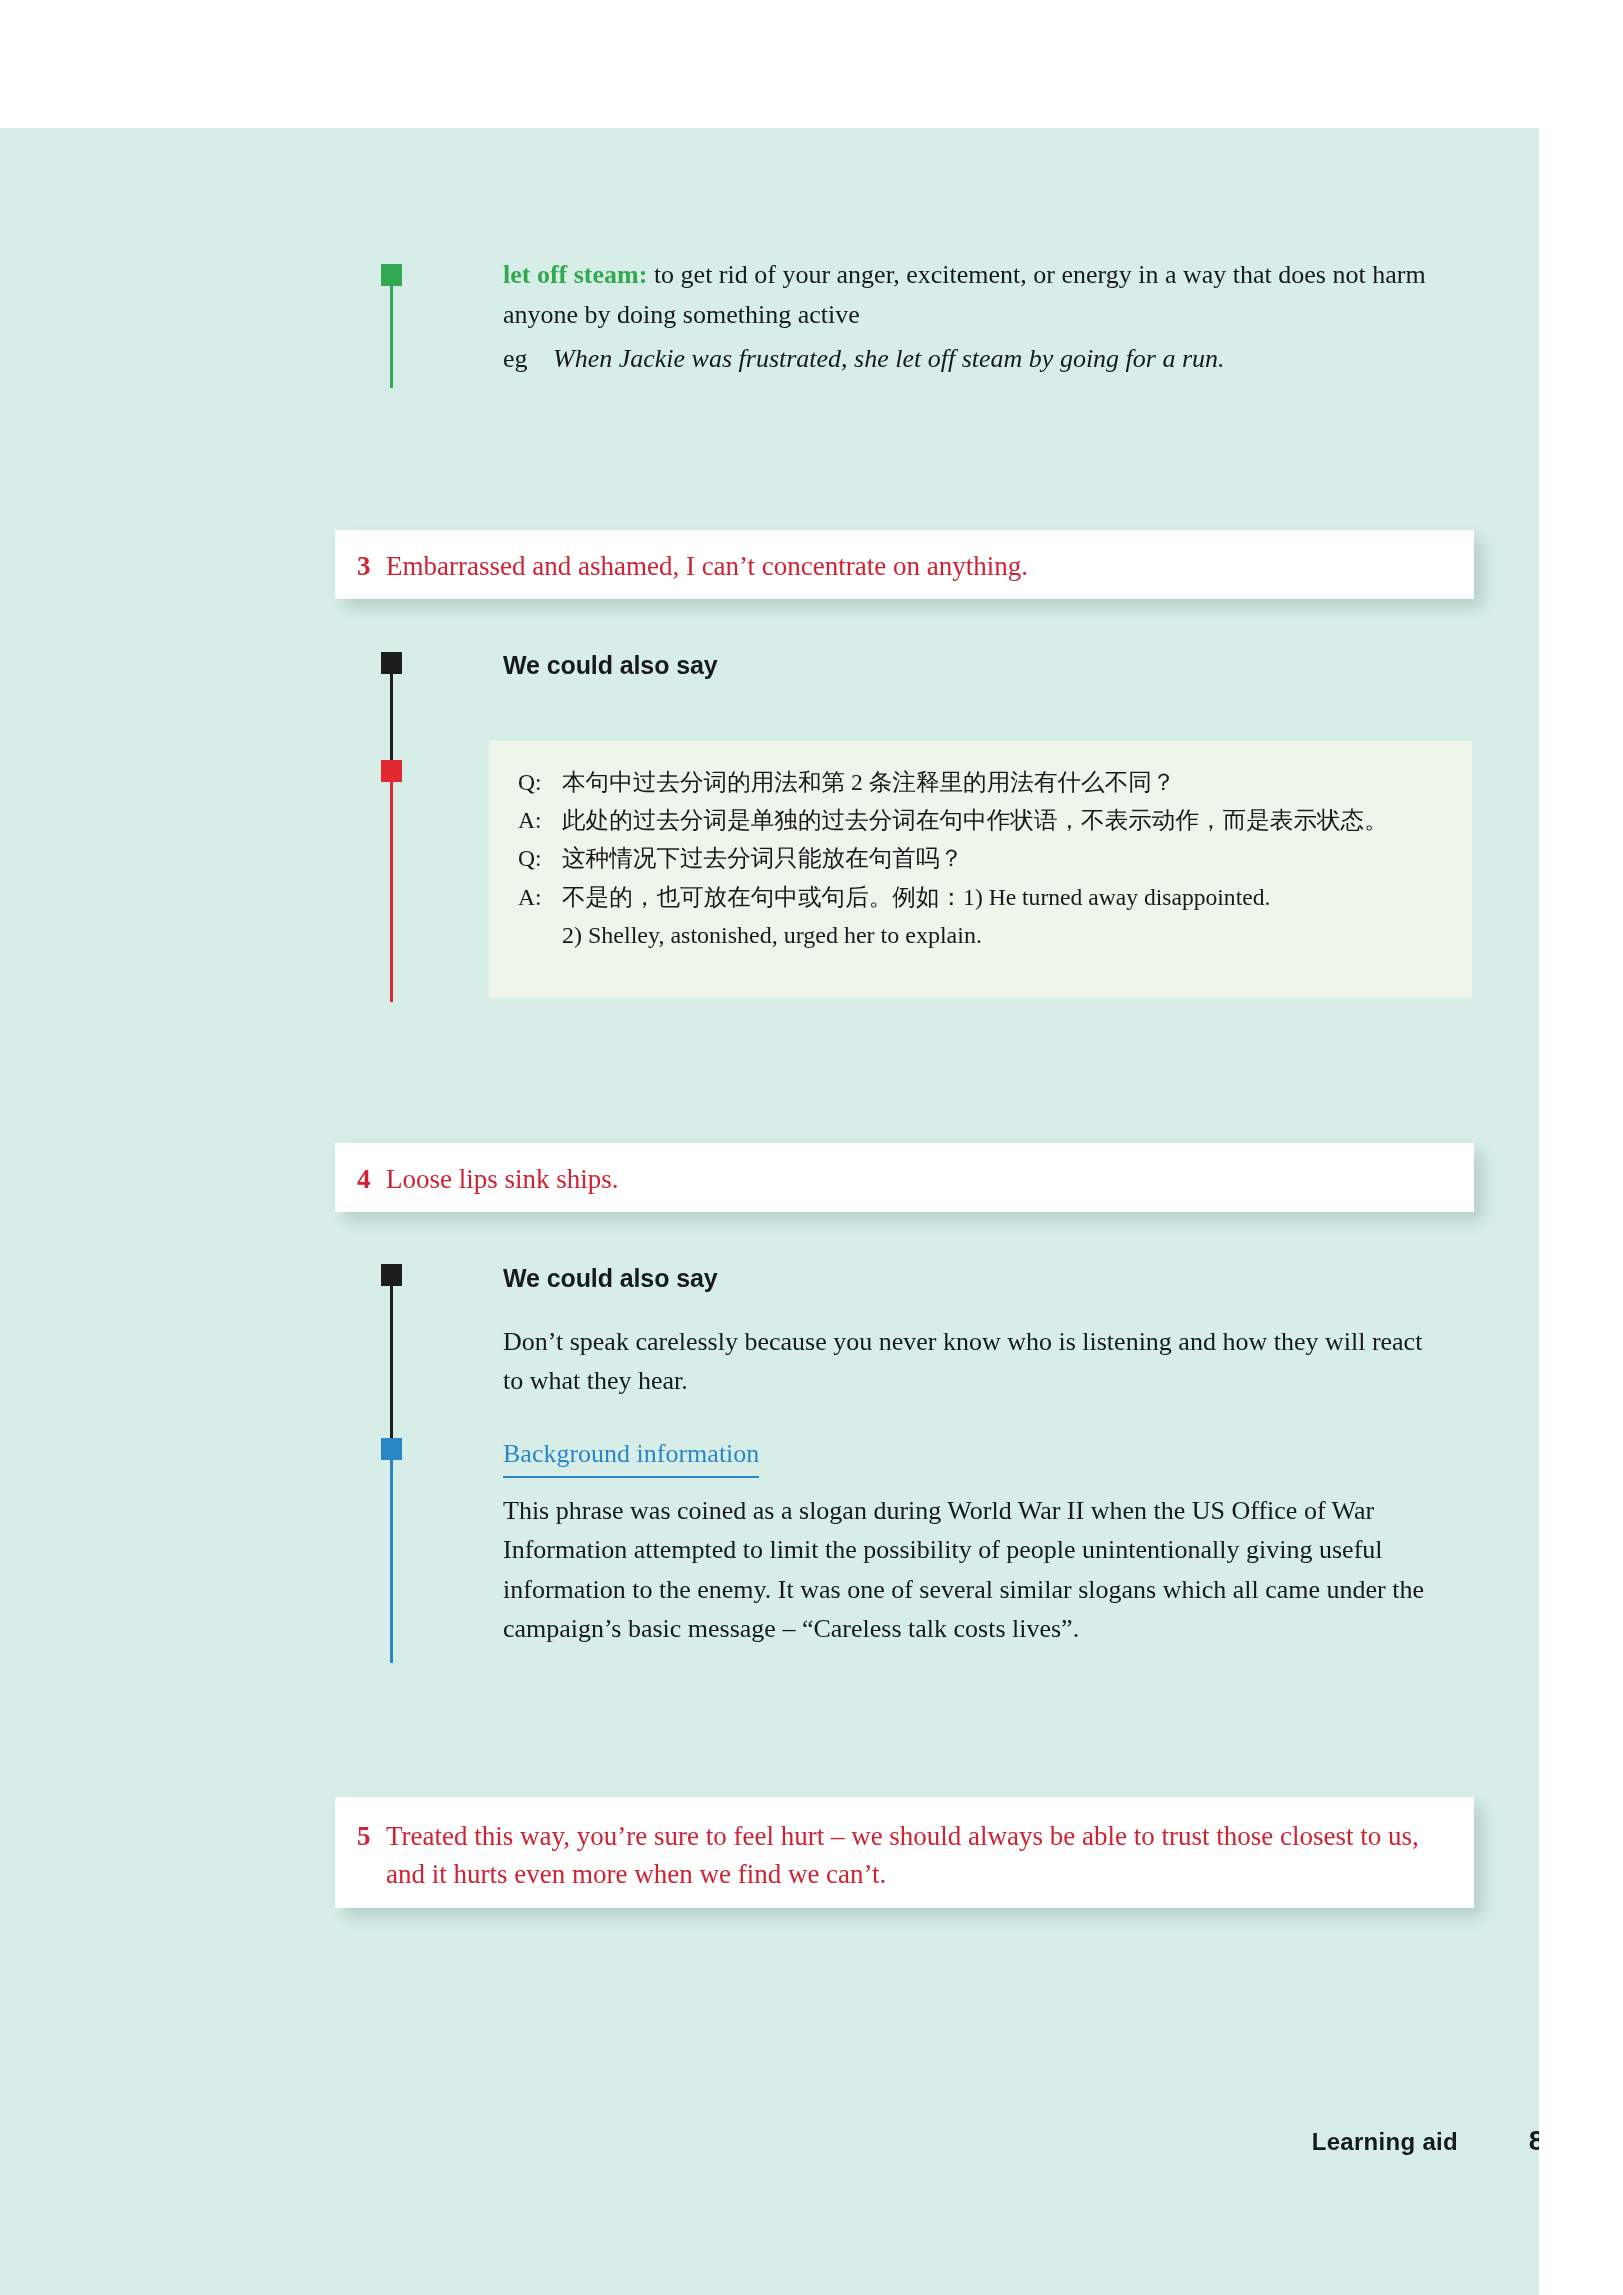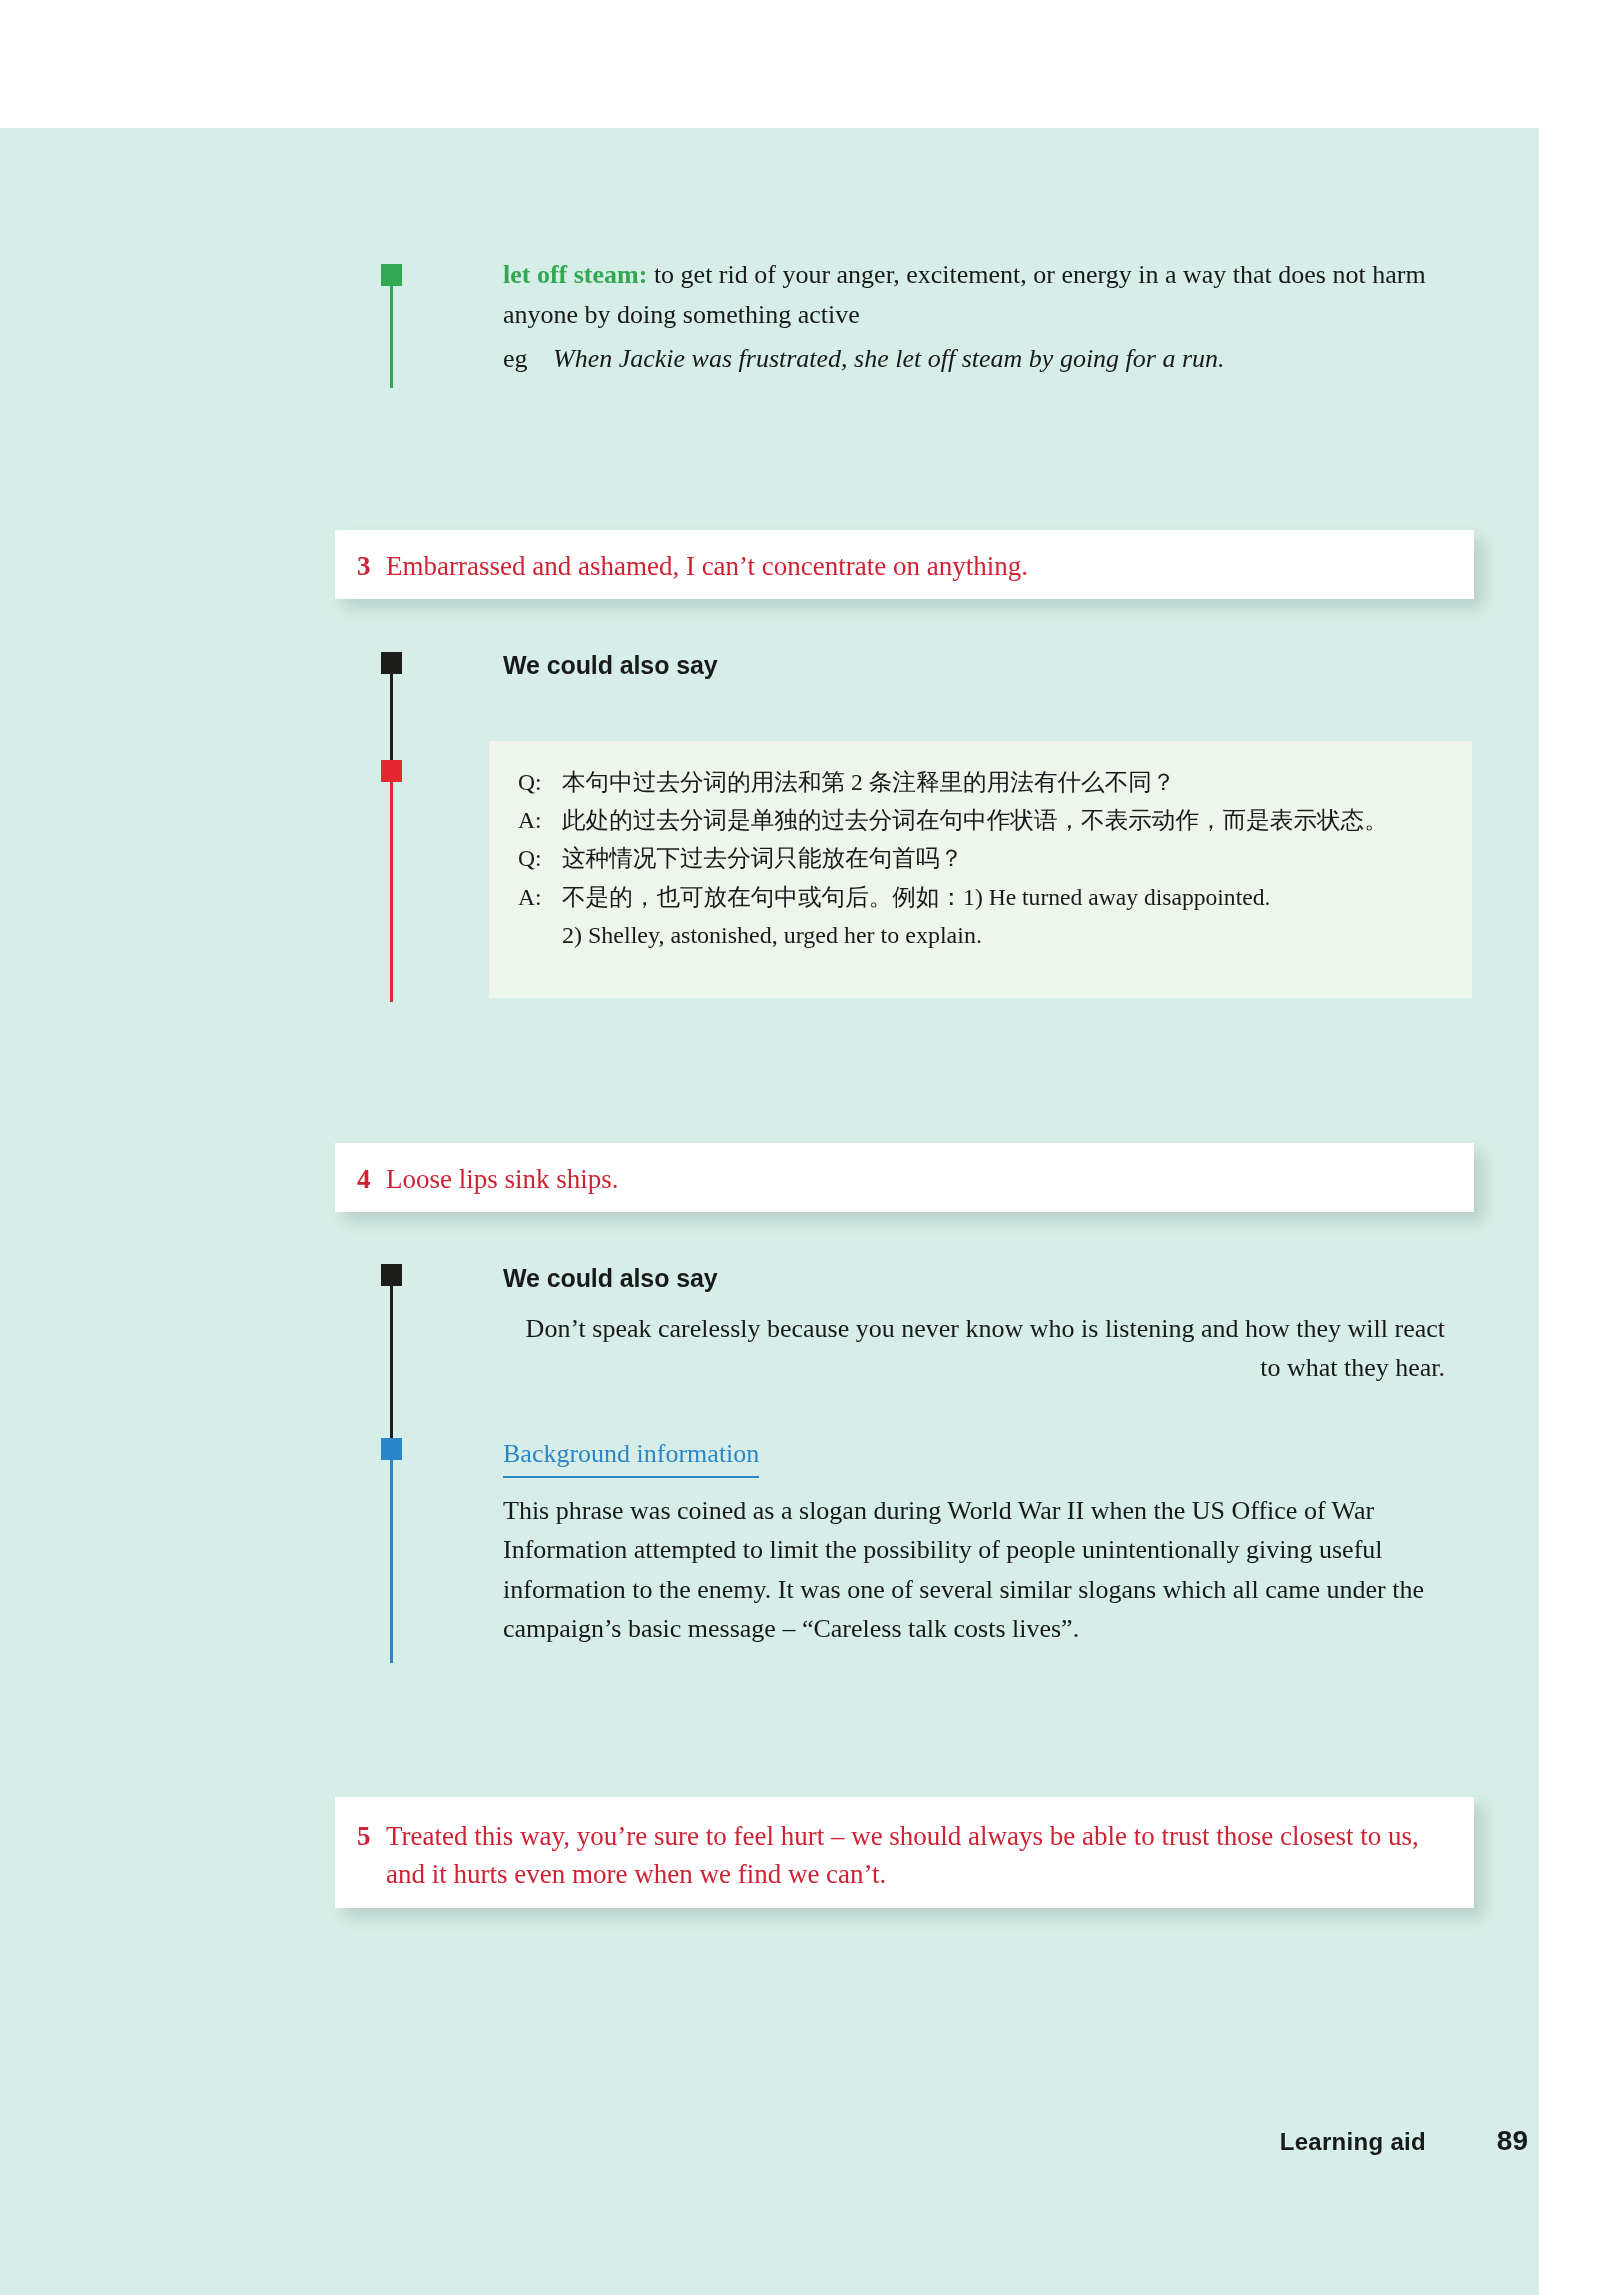--- a/index.html
+++ b/index.html
@@ -151,21 +151,21 @@
 
   
   .footer {
     position: absolute;
     left: 0;
     top: 2125px;
     width: 1623px;
     display: flex;
     justify-content: flex-end;
     align-items: baseline;
-    padding-right: 95px;
+    padding-right: 63px;
     font-family: "Liberation Sans", "DejaVu Sans", sans-serif;
   }
   .footer-label {
     font-size: 24px;
     font-weight: 700;
     color: #17191a;
     letter-spacing: 0.3px;
   }
   .footer-page {
     font-size: 28px;
@@ -243,21 +243,21 @@
 
   <div class="rail" style="left:390px; top:1264px; height:174px; background:#1d1d1b;">
     <div class="marker" style="top:0; background:#1d1d1b;"></div>
   </div>
   <div class="rail" style="left:390px; top:1438px; height:225px; background:#2b86c8;">
     <div class="marker" style="top:0; background:#2b86c8;"></div>
   </div>
 
   <div class="block" style="left:503px; top:1262px; width:942px;">
     <div class="label-bold">We could also say</div>
-    <div class="body-serif" style="margin-top:13px;text-align:right;">Don’t speak carelessly because you never know who is listening and how they will react to what they hear.</div>
+    <div class="body-serif" style="margin-top:26px;">Don’t speak carelessly because you never know who is listening and how they will react to what they hear.</div>
   </div>
 
   <div class="block" style="left:503px; top:1436px; width:982px;">
     <div>
       <span class="bg-head">Background information</span>
     </div>
     <div class="body-serif" style="margin-top:13px;">This phrase was coined as a slogan during World War II when the US Office of War Information attempted to limit the possibility of people unintentionally giving useful information to the enemy. It was one of several similar slogans which all came under the campaign’s basic message – “Careless talk costs lives”.</div>
   </div>
 
   <div class="card" style="left:335px; top:1797px; width:1139px; height:111px; padding:19.6px 41px 0 22px;">

